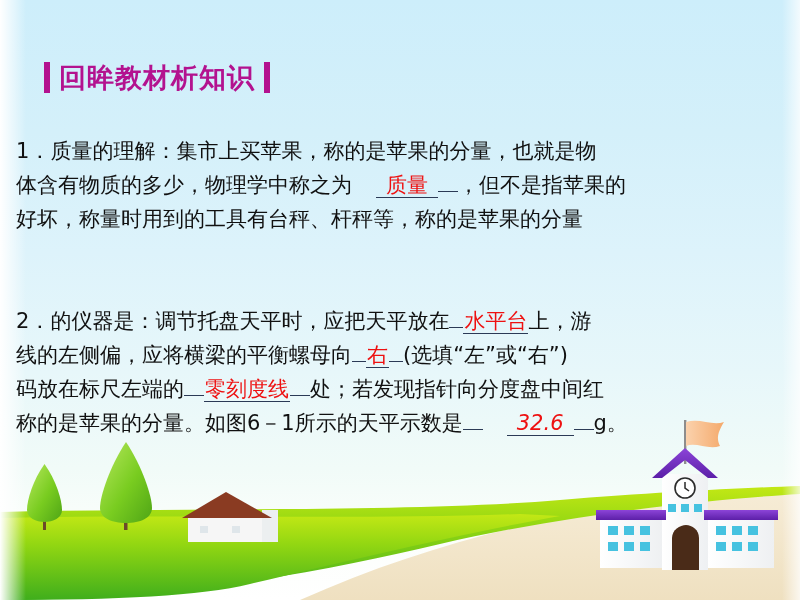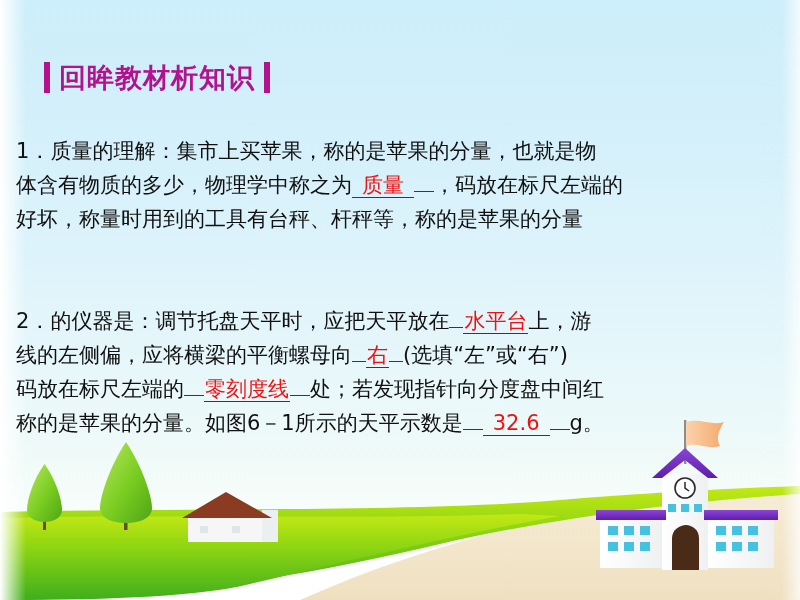--- a/index.html
+++ b/index.html
@@ -69,28 +69,28 @@
   #para1 { top:134px; }
   #para2 { top:304px; }
 
   .ln { white-space:nowrap; display:block; }
 
   .fill {
     color:#ee1111;
     border-bottom:1.6px solid #2b3a56;
     padding:0 1px;
   }
-  .fill.pad { padding:0 10px; }
+  .fill.pad { padding:0 10px;margin-left:24px; }
   .fillgap {
     display:inline-block; border-bottom:1.6px solid #2b3a56;
   }
   .gap14 { width:14px; }
   .gap20 { width:20px; }
   .gap26 { width:26px; }
-  .mono { font-family:"DejaVu Sans","Liberation Sans",sans-serif; }
+  .mono { font-family:"DejaVu Sans","Liberation Sans",sans-serif;font-style:italic; }
 </style>
 </head>
 <body>
 
 <div id="slide">
 
   <svg class="scenery" viewBox="0 0 800 180" preserveAspectRatio="none">
     <defs>
       <linearGradient id="grassG" x1="0" y1="0" x2="0" y2="1">
         <stop offset="0%" stop-color="#c3e815"></stop>
@@ -187,21 +187,21 @@
   </svg>
 
   <div class="heading">
     <span class="bar"></span>
     <span class="htext">回眸教材析知识</span>
     <span class="bar"></span>
   </div>
 
   <div class="bodytext" id="para1">
     <span class="ln"><span>1．</span><span>质量的理解：集市上买苹果，称的是苹果的分量，也就是物</span></span>
-    <span class="ln"><span>体含有物质的多少，物理学中称之为</span><span class="fill pad">质量</span><span class="fillgap gap20"></span><span>，码放在标尺左端的</span></span>
+    <span class="ln"><span>体含有物质的多少，物理学中称之为</span><span class="fill pad">质量</span><span class="fillgap gap20"></span><span>，但不是指苹果的</span></span>
     <span class="ln"><span>好坏，称量时用到的工具有台秤、杆秤等，称的是苹果的分量</span></span>
   </div>
 
   <div class="bodytext" id="para2">
     <span class="ln"><span>2．</span><span>的仪器是：调节托盘天平时，应把天平放在</span><span class="fillgap gap14"></span><span class="fill">水平台</span><span>上，游</span></span>
     <span class="ln"><span>线的左侧偏，应将横梁的平衡螺母向</span><span class="fillgap gap14"></span><span class="fill">右</span><span class="fillgap gap14"></span><span>(选填“左”或“右”)</span></span>
     <span class="ln"><span>码放在标尺左端的</span><span class="fillgap gap20"></span><span class="fill">零刻度线</span><span class="fillgap gap20"></span><span>处；若发现指针向分度盘中间红</span></span>
     <span class="ln"><span>称的是苹果的分量。如图6－1所示的天平示数是</span><span class="fillgap gap20"></span><span class="fill pad mono">32.6</span><span class="fillgap gap20"></span><span>g。</span></span>
   </div>
 

